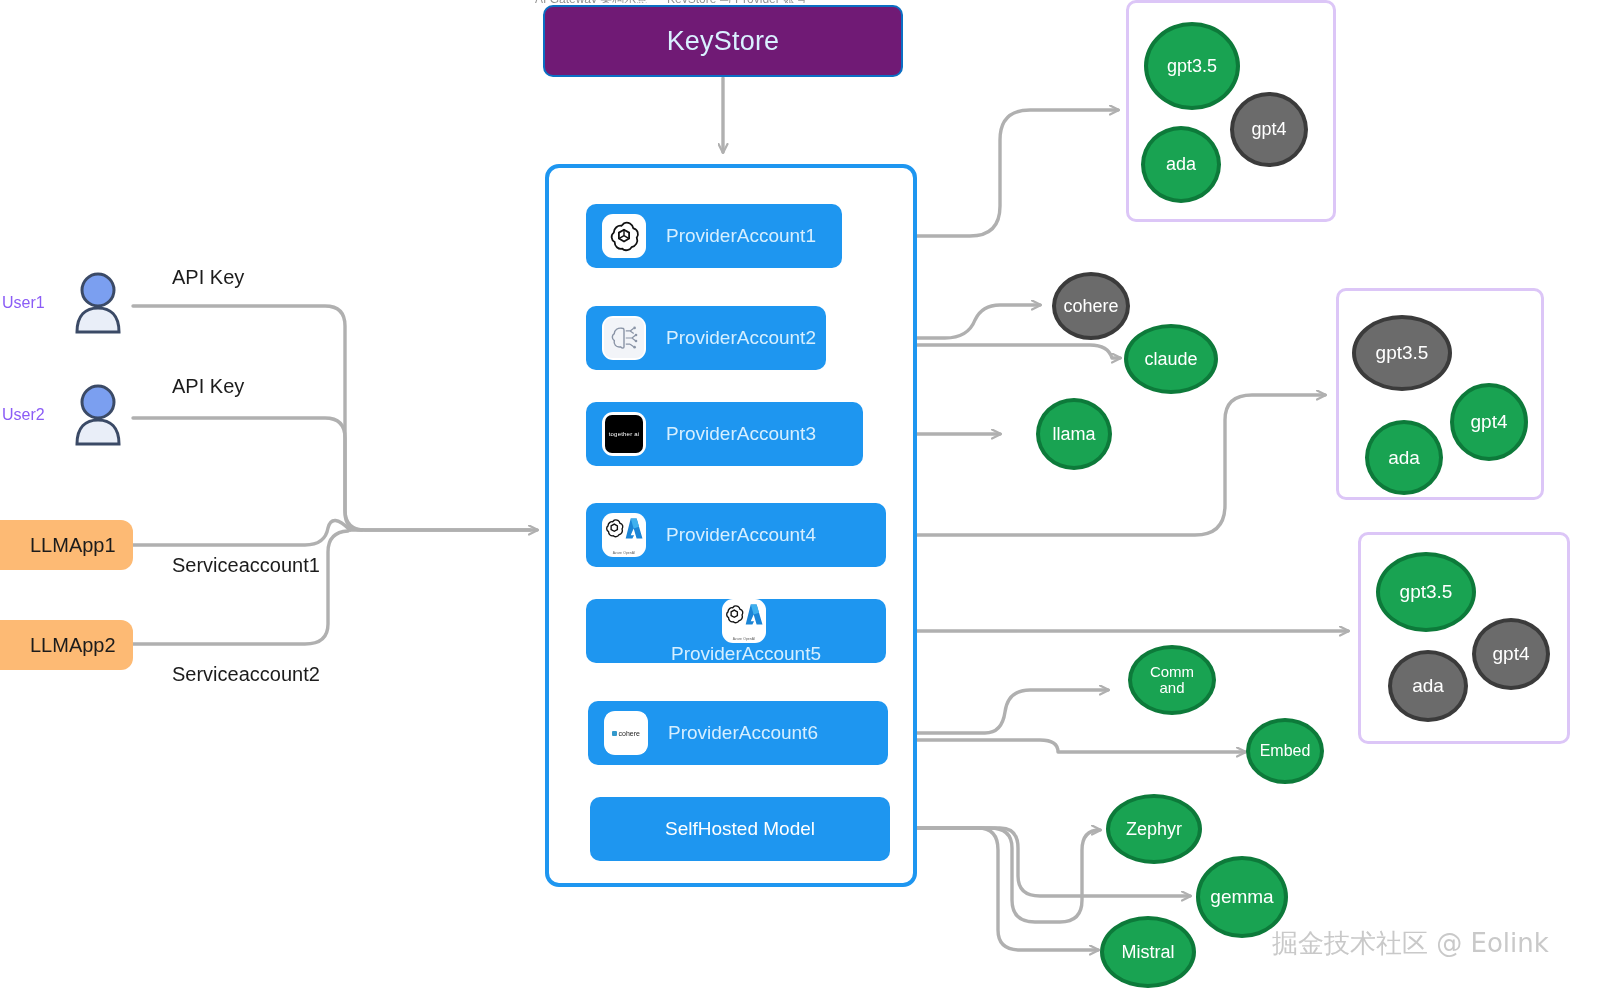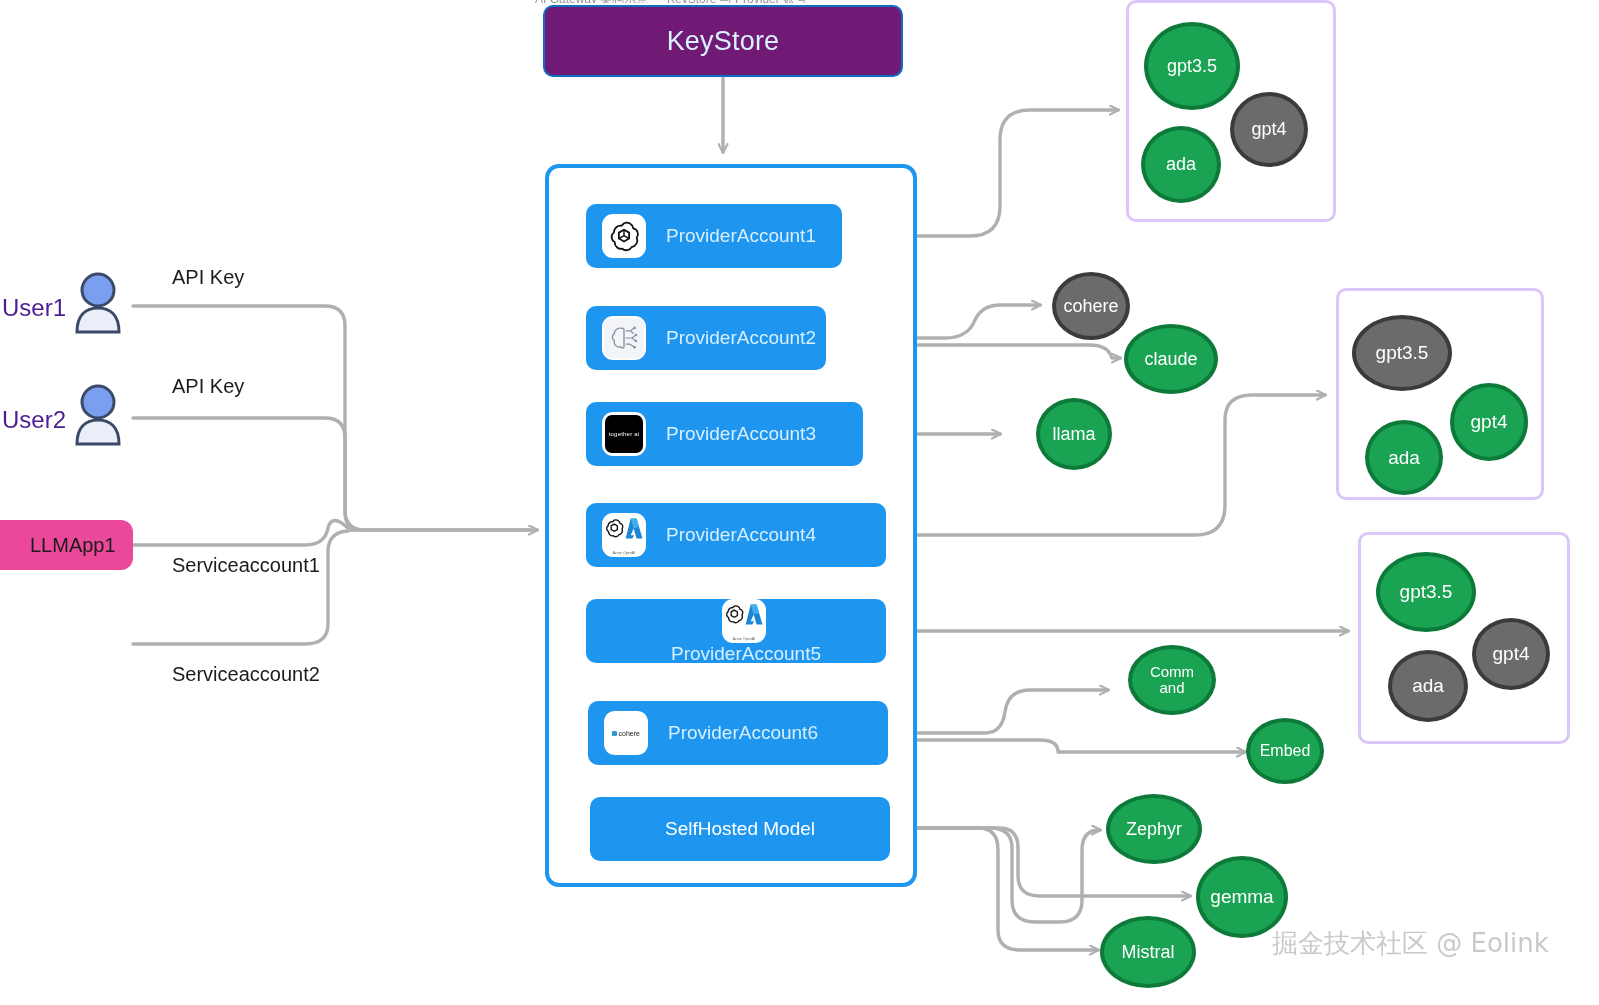--- a/index.html
+++ b/index.html
@@ -61,25 +61,25 @@
   .model.green{background:#19a352;border:4px solid #0d7a3a;}
   .model.gray{background:#6b6b6b;border:4px solid #3b3b3b;}
 
   
   .group-box{
     position:absolute;border:3px solid #dcc6f7;border-radius:10px;background:#fff;
     box-sizing:border-box;
   }
 
   
-  .user-label{position:absolute;font-size:24px;color:#4c1d95;white-space:nowrap;}
+  .user-label{position:absolute;font-size:16px;color:#8b5cf6;white-space:nowrap;}
   .edge-label{position:absolute;font-size:20px;color:#1c1c1c;white-space:nowrap;}
   .avatar{position:absolute;width:52px;height:62px;}
   .app-chip{
-    position:absolute;background:#ec4899;
+    position:absolute;background:#fdba74;
     border-top-right-radius:12px;border-bottom-right-radius:12px;
     display:flex;align-items:center;
     color:#1c1c1c;font-size:20px;
   }
   .app-chip span{padding-left:30px;}
 
   
   .watermark{
     position:absolute;left:1272px;top:926px;
     font-size:26px;color:#c9c9c9;white-space:nowrap;
@@ -175,20 +175,23 @@
     <ellipse cx="26" cy="18" rx="16" ry="16" fill="#7b9ff0" stroke="#3b4a66" stroke-width="3"></ellipse>
     <path d="M5,60 C5,43 14,36 26,36 C38,36 47,43 47,60 Z" fill="#e9eef8" stroke="#3b4a66" stroke-width="3"></path>
   </svg>
   <div class="edge-label" style="left:172px;top:375px;">API Key</div>
 
   <div class="app-chip" style="left:0;top:520px;width:133px;height:50px;">
     <span>LLMApp1</span>
   </div>
   <div class="edge-label" style="left:172px;top:554px;">Serviceaccount1</div>
 
+  <div class="app-chip" style="left:0;top:620px;width:133px;height:50px;">
+    <span>LLMApp2</span>
+  </div>
   <div class="edge-label" style="left:172px;top:663px;">Serviceaccount2</div>
 
   <div class="node keystore">
     <span>KeyStore</span>
   </div>
 
   <div class="node gateway-box"></div>
 
   <div class="node acct" style="left:586px;top:204px;width:256px;">
     <span class="icon-chip">

